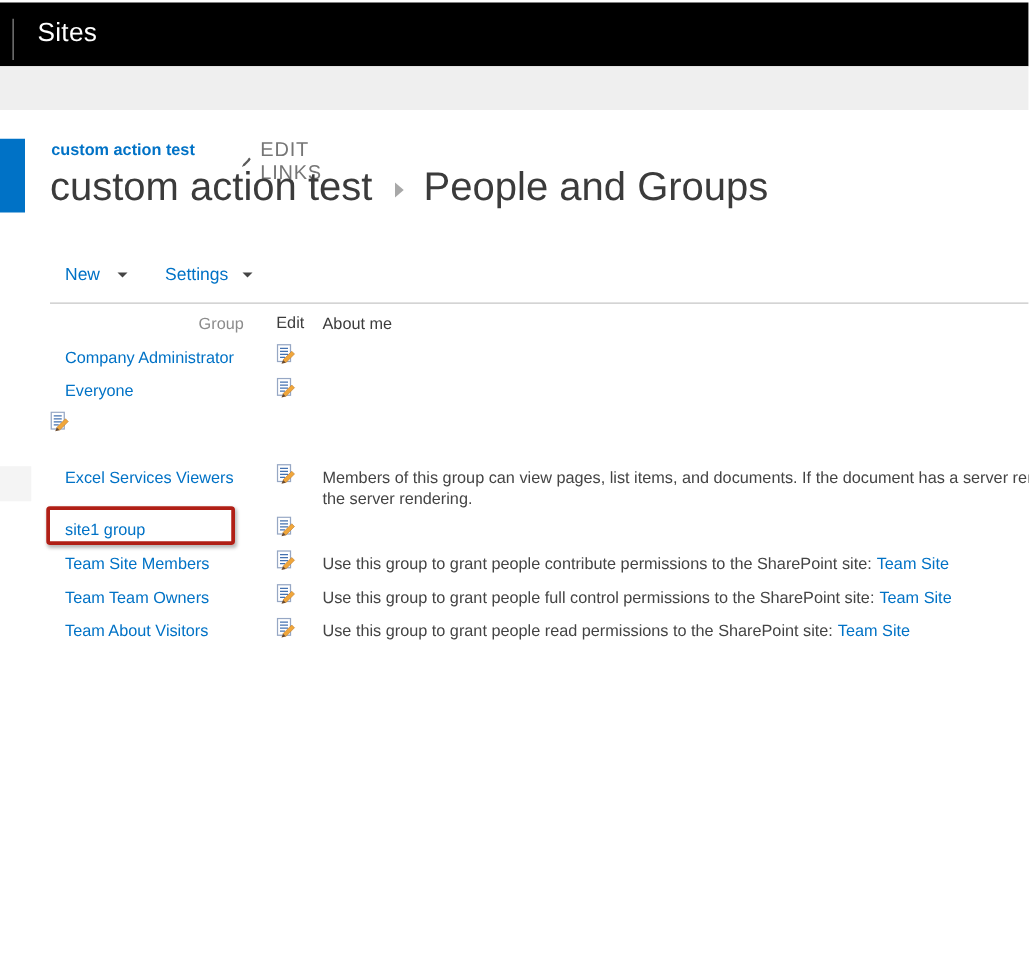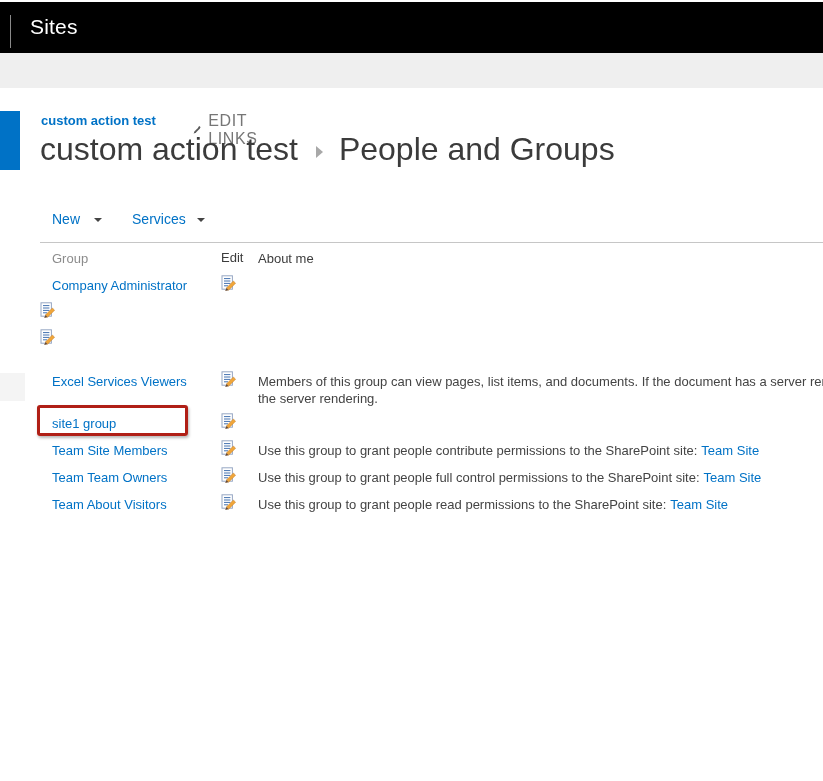--- a/index.html
+++ b/index.html
@@ -36,21 +36,21 @@
   .menuitem.settings .caret { margin-left:11px; }
 
   
   .toprule { position:absolute; left:40px; top:242px; width:783px; height:1px; background:#c6c6c6; }
   .grouptable { position:absolute; left:40px; top:246px; width:900px; font-size:13px; }
   .trow { display:flex; align-items:flex-start; }
   .c1 { width:181px; padding:5px 26px 0 12px; line-height:17px; }
   .c2 { width:37px; padding-top:3px; }
   .c3 { flex:1; padding-top:5px; line-height:17px; color:#444; }
   .hdr { height:26px; }
-  .hdr .c1 { color:#8c8c8c; padding-top:4px; }
+  .hdr .c1 { color:#8c8c8c; padding-top:4px;text-align:right; }
   .hdr .c2, .hdr .c3 { color:#3c3c3c; padding-top:4px; }
   .r27 { height:27px; }
   .r42 { height:42px; }
   .glink { color:#0072c6; text-decoration:none; cursor:pointer; }
   .desclink { color:#0072c6; text-decoration:none; cursor:pointer; margin-left:4px; }
   .nowrapline { white-space:nowrap; display:block; }
   .editbtn { display:inline-block; width:18px; height:18px; cursor:pointer; }
 
   
   .redbox { position:absolute; left:37px; top:405px; width:151px; height:31px; border:3px solid #b01f16; border-radius:3px; box-shadow:1px 2px 3px rgba(0,0,0,0.28); pointer-events:none; }
@@ -89,21 +89,21 @@
     <span class="sep"></span>
     <span>People and Groups</span>
   </div>
 
   <div class="menurow">
     <div class="menuitem">
       <span>New</span>
       <span class="caret"></span>
     </div>
     <div class="menuitem settings">
-      <span>Services</span>
+      <span>Settings</span>
       <span class="caret"></span>
     </div>
   </div>
 
   <div class="toprule"></div>
 
   <div class="grouptable">
 
     <div class="trow hdr">
       <div class="c1">Group</div>
@@ -121,20 +121,21 @@
               <line x1="3" y1="8.4" x2="9.4" y2="8.4" stroke="#4472b0"></line>
               <line x1="3" y1="10.8" x2="7" y2="10.8" stroke="#4472b0"></line>
               <polygon points="5.4,13 12.4,6 14.6,8.2 7.6,15.2" fill="#f0a63a" stroke="#c27e2e" stroke-width="0.5"></polygon>
               <polygon points="5.4,13 7.6,15.2 4.2,15.9" fill="#6b4a2d"></polygon>
             </svg>
       </span></div>
       <div class="c3"></div>
     </div>
 
     <div class="trow r27">
+      <div class="c1"><a class="glink">Everyone</a></div>
       <div class="c2"><span class="editbtn">
         <svg width="17" height="17" viewBox="0 0 17 17">
               <rect x="1" y="0.8" width="10.4" height="13.4" fill="#fff" stroke="#96a7c4"></rect>
               <line x1="3" y1="3.6" x2="9.4" y2="3.6" stroke="#4472b0"></line>
               <line x1="3" y1="6" x2="9.4" y2="6" stroke="#4472b0"></line>
               <line x1="3" y1="8.4" x2="9.4" y2="8.4" stroke="#4472b0"></line>
               <line x1="3" y1="10.8" x2="7" y2="10.8" stroke="#4472b0"></line>
               <polygon points="5.4,13 12.4,6 14.6,8.2 7.6,15.2" fill="#f0a63a" stroke="#c27e2e" stroke-width="0.5"></polygon>
               <polygon points="5.4,13 7.6,15.2 4.2,15.9" fill="#6b4a2d"></polygon>
             </svg>

